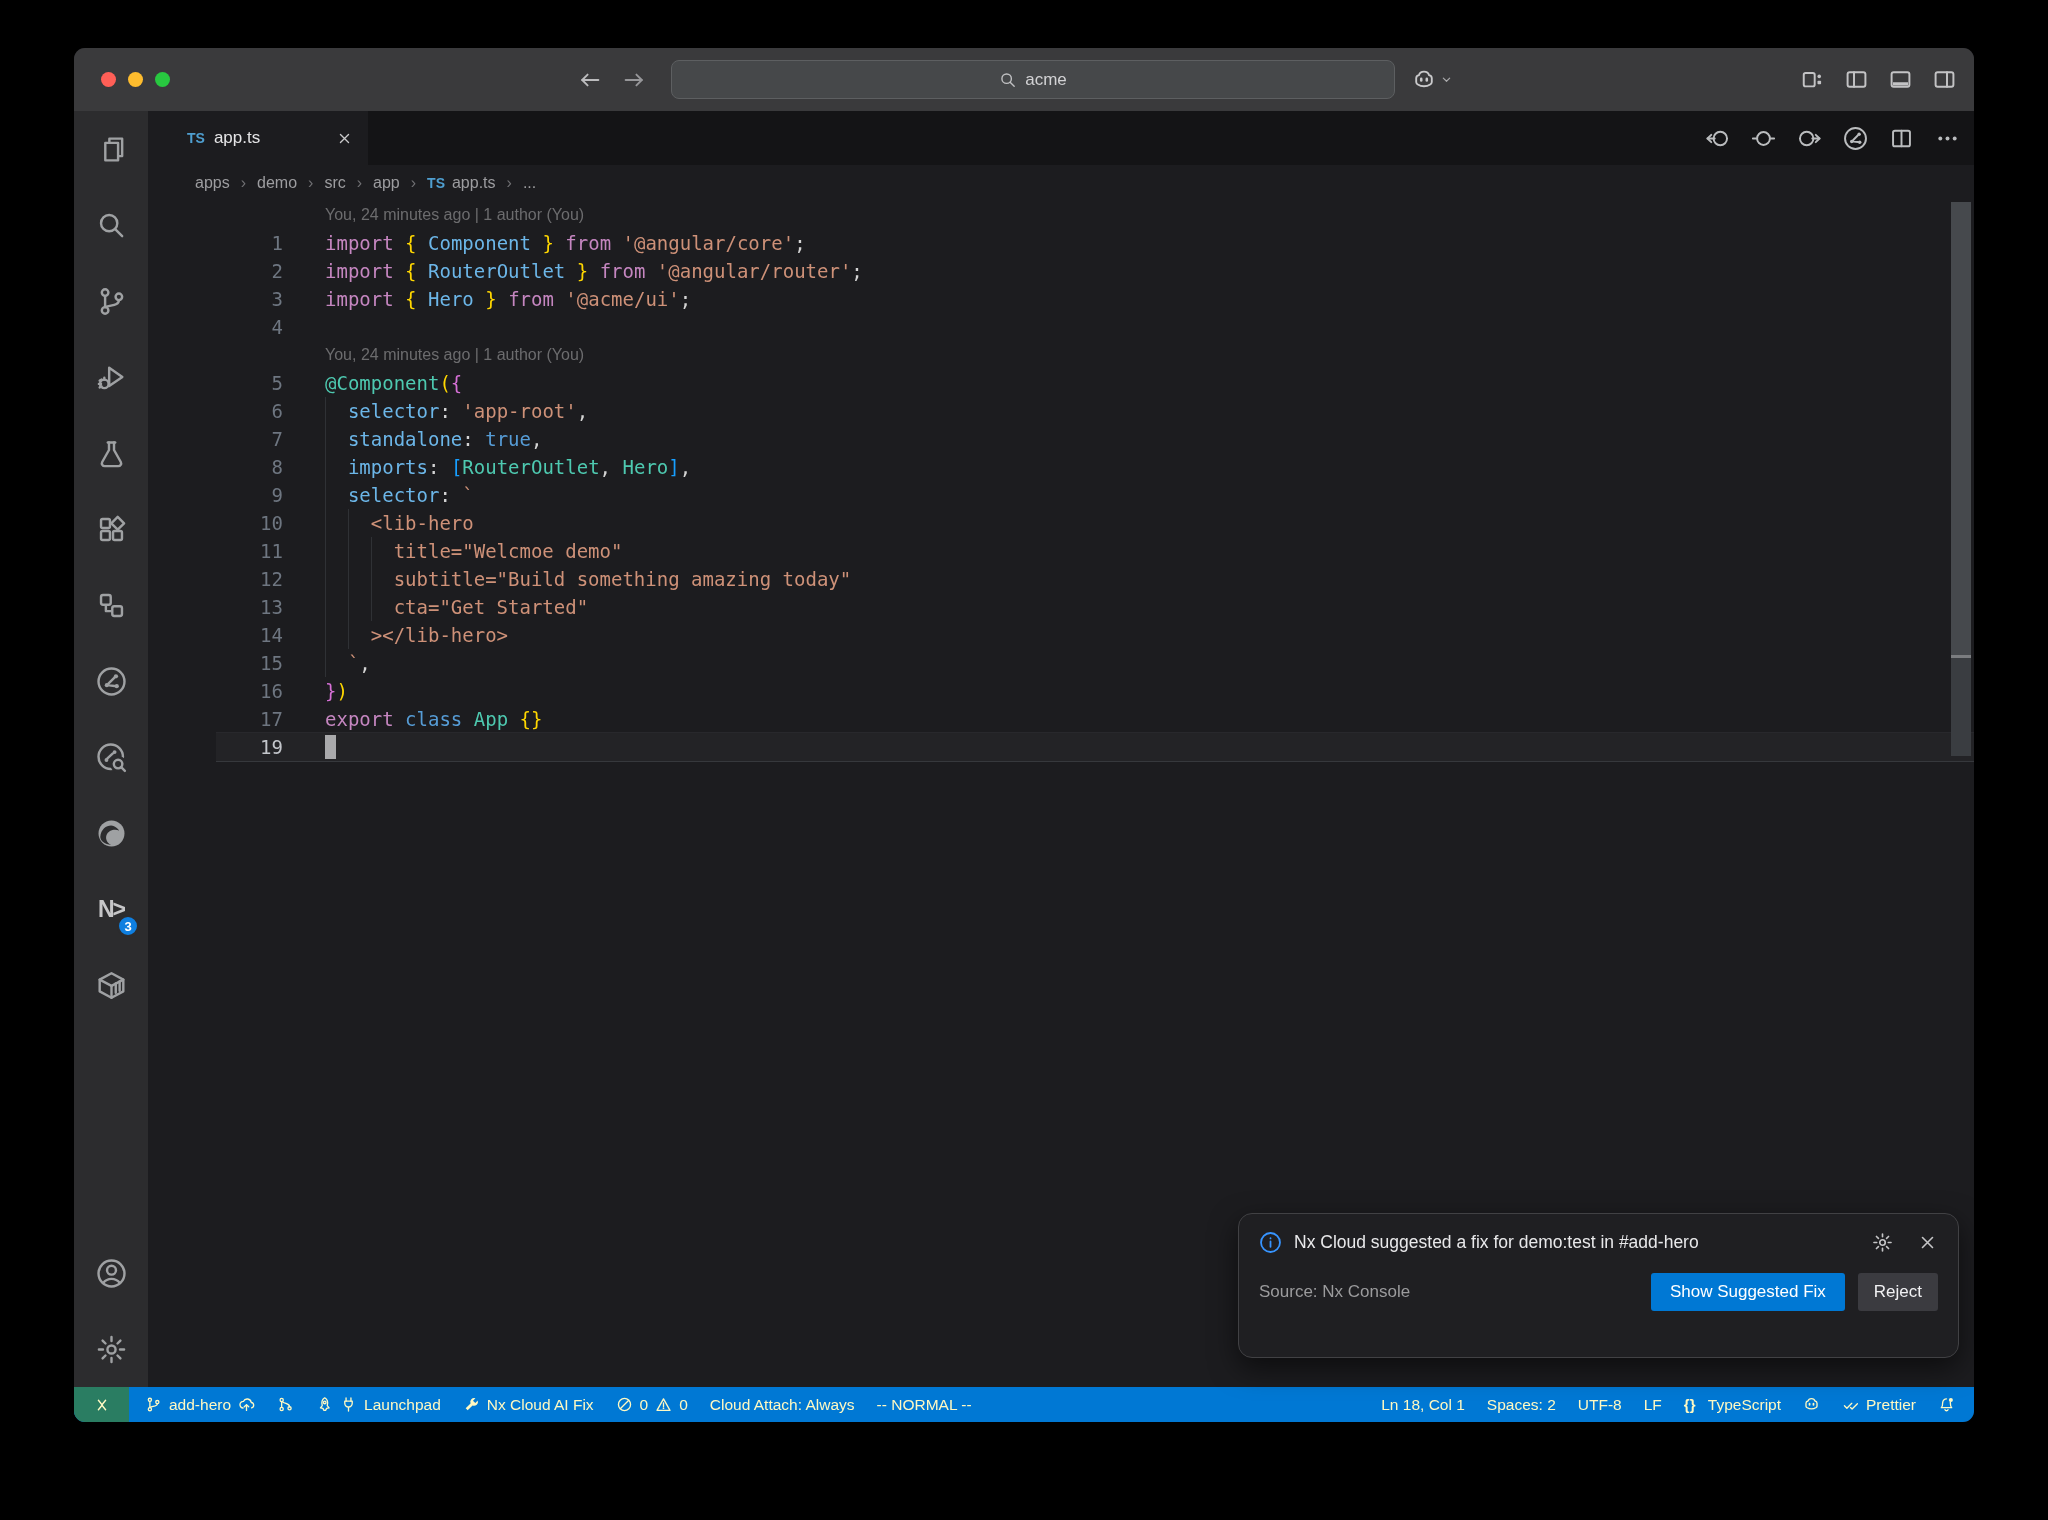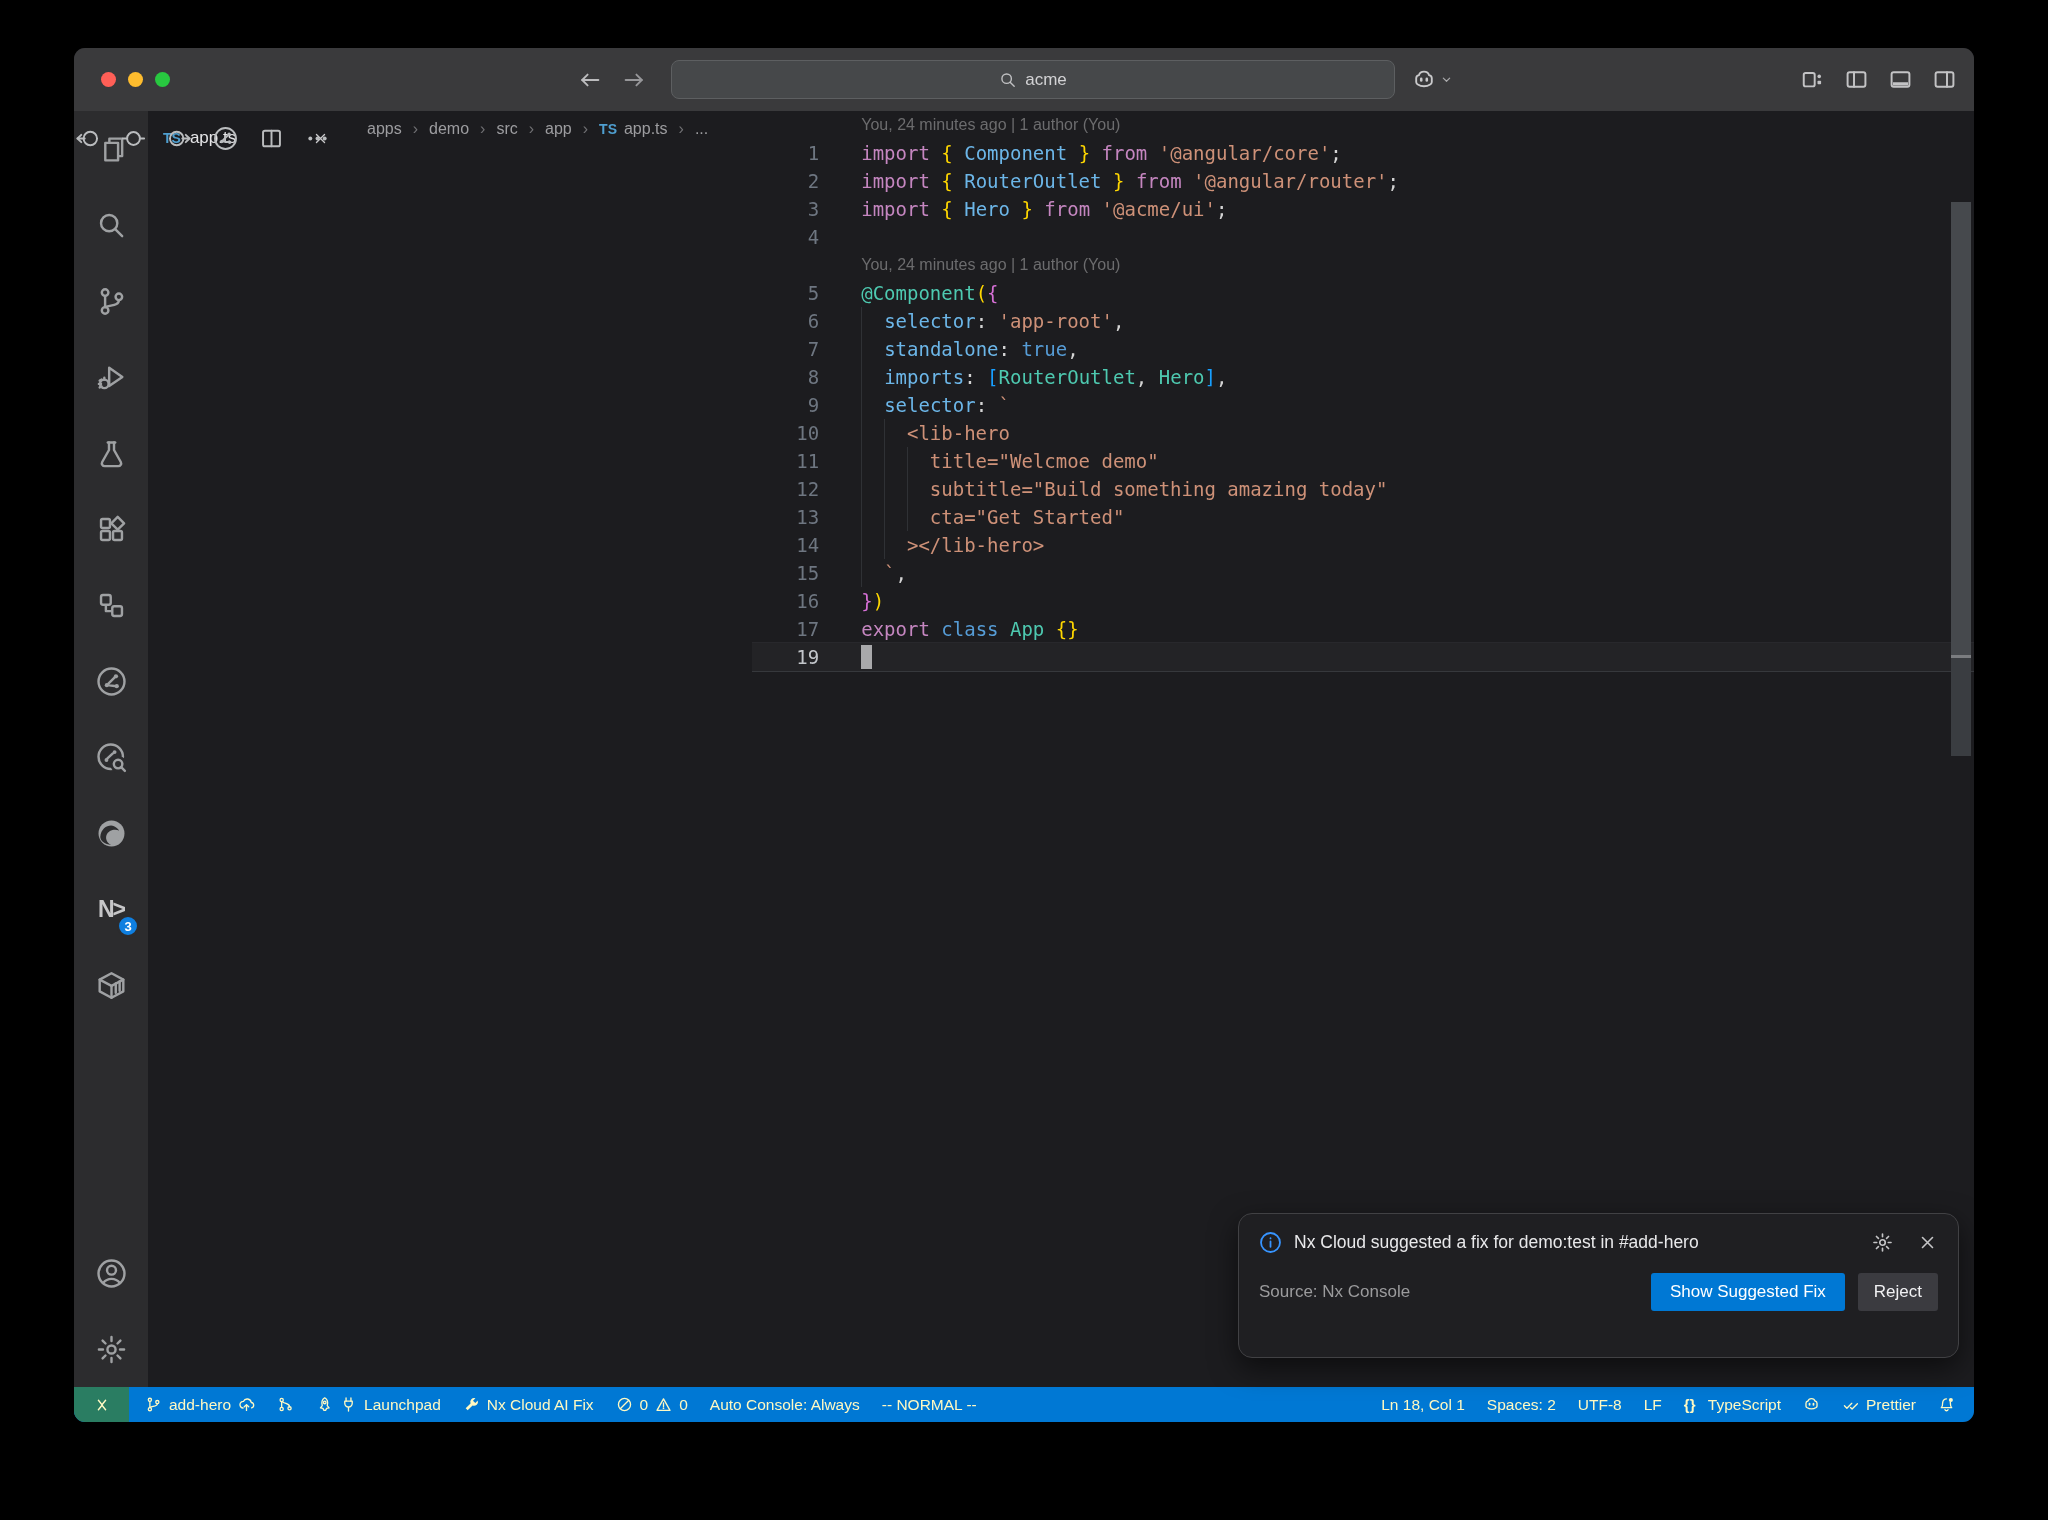--- a/index.html
+++ b/index.html
@@ -26,21 +26,21 @@
   
   .main{flex:1;display:flex;min-height:0;}
   .activitybar{width:74px;background:#2c2c2e;display:flex;flex-direction:column;align-items:center;flex:none;}
   .ab-item{width:74px;height:76px;display:flex;align-items:center;justify-content:center;color:#9fa1a3;position:relative;cursor:pointer;}
   .ab-item .ic{width:31px;height:31px;}
   .ab-spacer{flex:1;}
   .ab-item .badge{position:absolute;right:9px;bottom:10px;width:22px;height:22px;border-radius:50%;
     background:#0f7fe0;color:#fff;font-size:13px;font-weight:700;display:flex;align-items:center;justify-content:center;
     border:2px solid #2c2c2e;}
   .nx-text{font-weight:700;font-size:23px;letter-spacing:-2px;color:#c6c6c8;}
-  .editor-col{flex:1;display:flex;flex-direction:row;background:#1c1c1f;min-width:0;position:relative;}
+  .editor-col{flex:1;display:flex;flex-direction:column;background:#1c1c1f;min-width:0;position:relative;margin-left:24px;}
   
   .tabbar{height:54px;background:#141416;display:flex;position:relative;flex:none;}
   .tab{width:196px;background:#1c1c1f;display:flex;align-items:center;padding:0 15px;gap:9px;
     color:#e5e5e7;font-size:17px;cursor:pointer;}
   .ts-badge{color:#4f9fd0;font-weight:700;font-size:14px;}
   .tab-close{margin-left:auto;width:17px;height:17px;color:#c9c9cb;}
   .editor-actions{position:absolute;right:14px;top:0;height:100%;display:flex;align-items:center;gap:21px;color:#babcbe;}
   .editor-actions .ic{width:25px;height:25px;}
   
   .breadcrumb{height:36px;display:flex;align-items:center;padding-left:23px;gap:11px;color:#9d9da0;font-size:16px;flex:none;}
@@ -503,21 +503,21 @@
           <span class="ic">
             <svg viewBox="0 0 16 16" fill="none" stroke="currentColor" stroke-width="1.25" stroke-linecap="round" stroke-linejoin="round">
               <path d="M8 2.7 14.1 13.5H1.9z"></path>
               <path d="M8 6.5v3.3"></path>
               <circle cx="8" cy="11.5" r="0.8" fill="currentColor" stroke="none"></circle>
             </svg>
           </span>
           <span>0</span>
         </div>
         <div class="sb-item">
-          <span>Auto Console: Always</span>
+          <span>Cloud Attach: Always</span>
         </div>
         <div class="sb-item">
           <span>-- NORMAL --</span>
         </div>
       </div>
       <div class="sb-right">
         <div class="sb-item">
           <span>Ln 18, Col 1</span>
         </div>
         <div class="sb-item">

